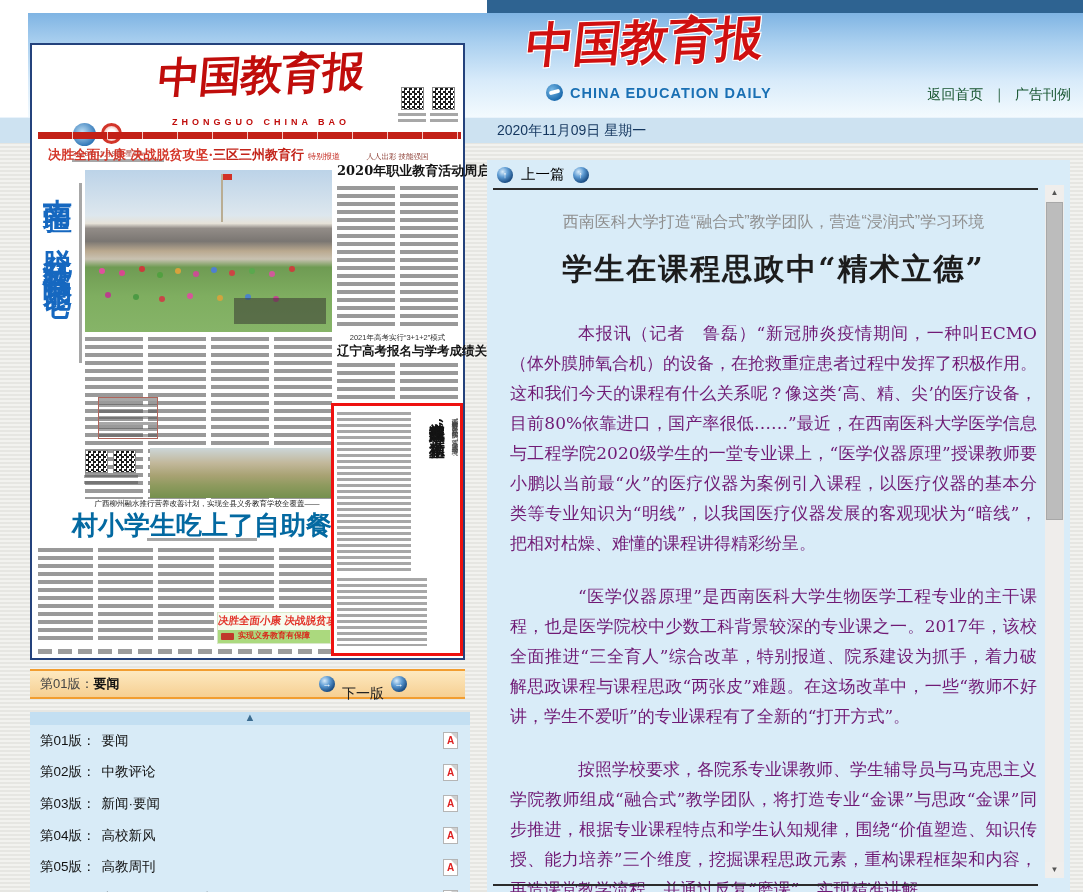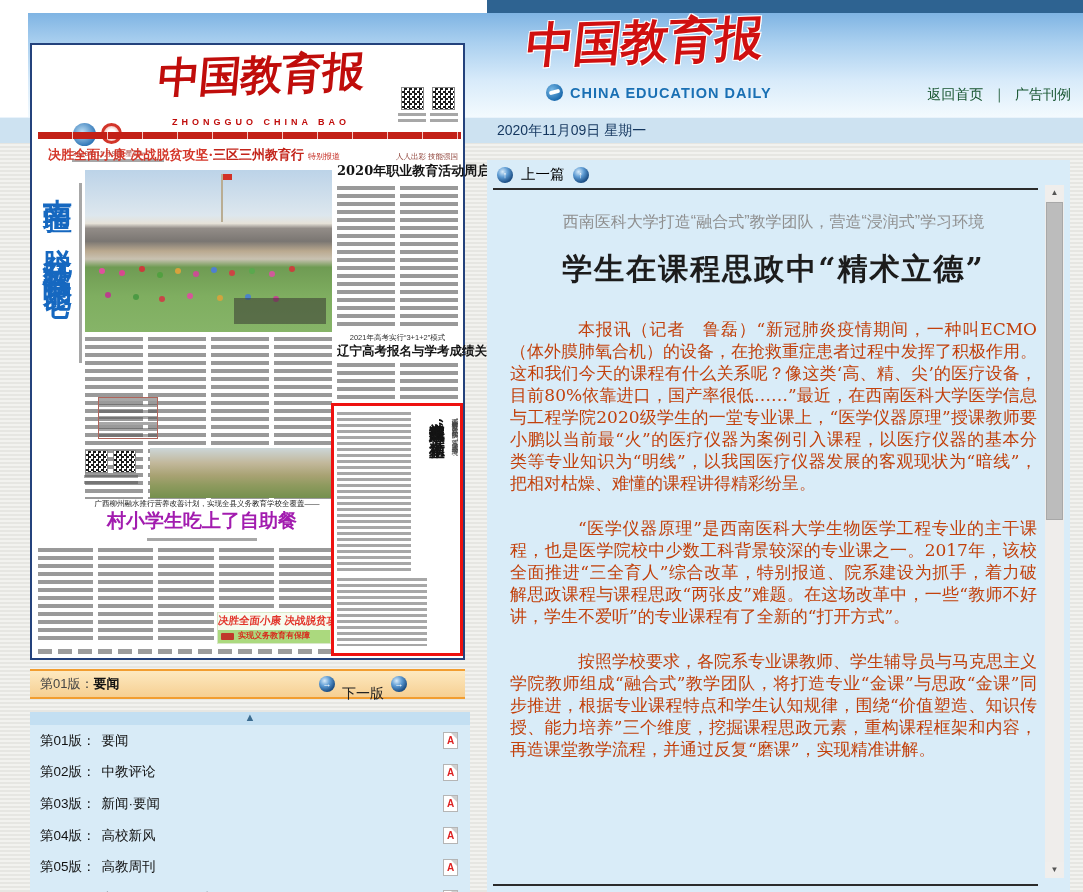--- a/index.html
+++ b/index.html
@@ -69,37 +69,37 @@
                         #baa98f 50%,#c9c2b2 55%,#6f9b53 60%,#7fae60 78%,#86b468 100%); }
   .flagpole { position:absolute; left:55%; top:4px; width:2px; height:48px; background:#b9ad93; }
   .flag { position:absolute; left:calc(55% + 2px); top:4px; width:9px; height:6px; background:#d23126; }
   .dancers { position:absolute; left:14px; top:98px; width:6px; height:6px; border-radius:50%; background:#e0519e;
              box-shadow:20px 2px 0 #d8478f,40px -2px 0 #cc3b3b,58px 4px 0 #52a040,76px 0 0 #d8a23c,
                         94px 3px 0 #c94f93,112px -1px 0 #4f7fd0,130px 2px 0 #cc4444,150px 0 0 #5aa84e,
                         170px 3px 0 #d05a9a,190px -2px 0 #c9423c,6px 24px 0 #b93f8c,34px 26px 0 #4d9a44,
                         60px 28px 0 #c84747,88px 25px 0 #d6569a,118px 27px 0 #d1a43e,146px 26px 0 #4c83c9,
                         174px 28px 0 #c2488f; }
   .caption { position:absolute; right:6px; bottom:8px; width:92px; height:26px; background:rgba(55,55,50,.55); padding:4px; }
-  .rcol-k1 { left:305px; top:107px; width:121px; text-align:right; font-size:7.5px; color:#8a3a30; }
+  .rcol-k1 { left:305px; top:107px; width:121px; text-align:center; font-size:7.5px; color:#8a3a30; }
   .rcol-h1 { left:305px; top:117px; width:121px; text-align:center; font-family:"DejaVu Serif",serif;
              font-size:13px; font-weight:bold; color:#141414; white-space:nowrap; }
   .rcol-c1 { left:305px; top:141px; width:121px; height:142px; }
   .rcol-k2 { left:305px; top:288px; width:121px; text-align:center; font-size:7.5px; color:#333; }
   .rcol-h2 { left:305px; top:298px; width:121px; text-align:center; font-family:"DejaVu Serif",serif;
              font-size:12.5px; font-weight:bold; color:#141414; white-space:nowrap; }
   .rcol-c2 { left:305px; top:318px; width:121px; height:38px; }
   .midcols { left:53px; top:292px; width:247px; height:162px; }
   .notice  { left:66px; top:352px; width:60px; height:42px; border:1px solid #b0645a; padding:3px; }
   .photo2  { left:118px; top:403px; width:184px; height:50px;
              background:linear-gradient(180deg,#ccd6d8 0%,#c2b89b 30%,#a8a273 55%,#8e9a5e 75%,#75904e 100%); }
   .qr3 { left:53px; top:405px; } .qr4 { left:81px; top:405px; }
   .qrcap3 { left:52px; top:430px; width:54px; height:12px; }
   .story-k { left:40px; top:454px; width:270px; text-align:center; font-size:7.5px; color:#222; white-space:nowrap; }
   .story-h { left:30px; top:463px; width:280px; text-align:center; font-family:"DejaVu Serif",serif;
-             font-size:19px; font-weight:bold; color:#a21caf; white-space:nowrap; }
+             font-size:26px; font-weight:bold; color:#0369a1; white-space:nowrap; }
   .story-by{ left:115px; top:493px; width:110px; height:6px; }
   .botcols { left:6px; top:503px; width:296px; height:96px; }
   .ad { left:185px; top:567px; width:114px; height:32px; text-align:center;
         background:linear-gradient(180deg,#f6fbef 0 55%,#abd97e 55% 100%); border:1px solid #d9e7c9; }
   .ad .l1 { font-family:"DejaVu Serif",serif; font-size:10.5px; font-weight:bold; color:#e2342a;
             transform:skewX(-6deg); margin-top:1px; white-space:nowrap; }
   .ad .l2 { font-size:8px; font-weight:bold; color:#d62f1f; margin-top:2px; }
   .ad .truck { position:absolute; left:3px; bottom:3px; width:13px; height:7px; background:#c0392b; border-radius:1px; }
   .pfooter { left:6px; top:604px; width:419px; height:5px;
              background-image:repeating-linear-gradient(90deg, rgba(90,90,90,.6) 0 14px, transparent 14px 20px); }
@@ -134,21 +134,21 @@
   .panel { position:absolute; left:487px; top:160px; width:583px; height:732px; background:#d9ecf8; }
   .nav-row { position:absolute; left:10px; top:5px; display:flex; align-items:center; gap:8px; }
   .nav-row .navlabel { font-size:14.5px; color:#000; cursor:pointer; }
   .hr-top { position:absolute; left:6px; right:32px; top:28px; border-top:2px solid #2b2b2b; }
   .content { position:absolute; left:23px; top:40px; width:527px; }
   .kicker { text-align:center; color:#8f8f8f; font-size:16px; margin-top:12px; }
   .title  { text-align:center; font-family:"DejaVu Serif",serif; font-size:30px; font-weight:bold;
             color:#1c1c1c; letter-spacing:2px; margin-top:16px; }
   .author { text-align:center; font-size:16px; color:#3a3a3a; margin-top:24px; }
   .paras  { margin-top:28px; }
-  .paras p{ font-family:"DejaVu Serif",serif; font-size:17px; line-height:22px; color:#c2410c;
+  .paras p{ font-family:"DejaVu Serif",serif; font-size:17px; line-height:30px; color:#701a75;
             text-indent:4em; text-align:justify; margin:0 0 23px; }
   .hr-bottom { position:absolute; left:6px; right:32px; top:724px; border-top:2px solid #2b2b2b; }
   
   .sbar { position:absolute; left:1045px; top:185px; width:19px; height:693px; background:#efedeb; }
   .sb-btn { position:absolute; left:0; width:19px; height:16px; background:#f0eeec; color:#555;
             font-size:8px; line-height:16px; text-align:center; cursor:pointer; }
   .sb-up { top:0; } .sb-dn { bottom:0; }
   .sb-thumb { position:absolute; left:1px; top:17px; width:17px; height:318px; background:#bcbcbc;
               border:1px solid #a8a8a8; cursor:grab; }
 </style>

